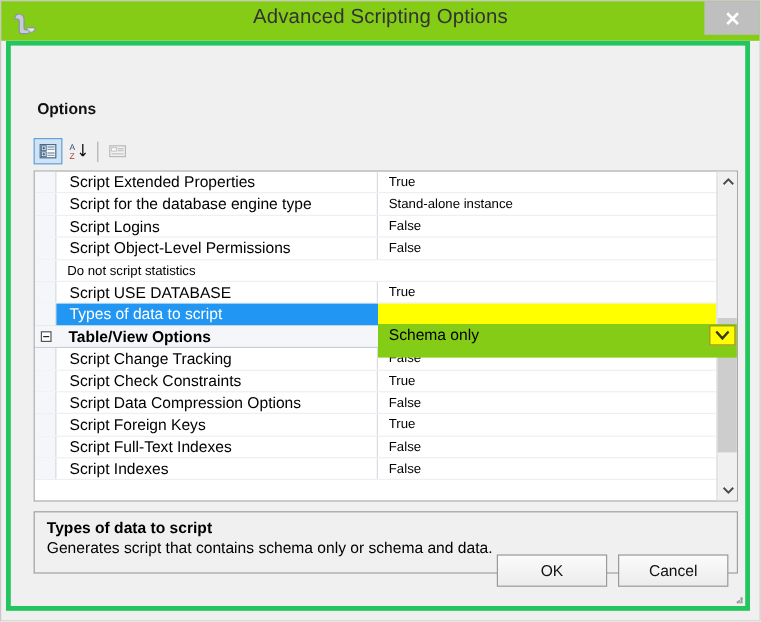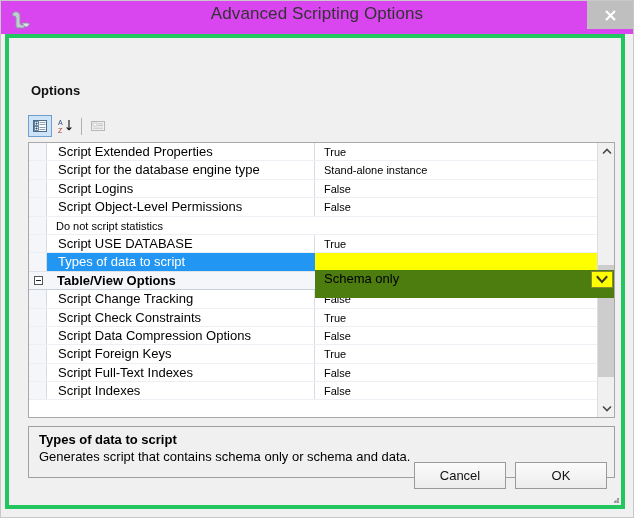--- a/index.html
+++ b/index.html
@@ -26,21 +26,21 @@
     border: 1px solid #c8c8c8;
     display: flex;
     flex-direction: column;
   }
 
   
   .titlebar {
     position: relative;
     height: 33px;
     min-height: 33px;
-    background: #d946ef;
+    background: #84cc16;
     display: flex;
     align-items: center;
   }
   .app-icon {
     width: 22px;
     height: 22px;
     margin-left: 9px;
     margin-top: 2px;
     flex: 0 0 auto;
   }
@@ -225,21 +225,21 @@
     color: #000000;
     position: relative;
     padding-right: 0;
   }
   .value-editor {
     position: absolute;
     left: 286px;
     top: 127px;
     width: 301px;
     height: 28px;
-    background: #4d7c0f;
+    background: #84cc16;
     box-sizing: border-box;
     z-index: 6;
     display: flex;
     align-items: flex-start;
   }
   .value-editor .ve-text {
     padding-left: 9px;
     line-height: 18px;
     font-size: 13px;
     color: #000000;
@@ -494,22 +494,22 @@
         </div>
       </div>
     </div>
 
     <div class="desc-panel">
       <div class="desc-title">Types of data to script</div>
       <div class="desc-body">Generates script that contains schema only or schema and data.</div>
     </div>
 
     <div class="footer">
+      <div class="btn">OK</div>
       <div class="btn">Cancel</div>
-      <div class="btn">OK</div>
     </div>
 
     <span class="grip">
       <svg width="12" height="12" viewBox="0 0 12 12">
         <path d="M11 7 l0 1 M9 9 l0 1 M11 9 l0 1 M7 11 l1 0 M9 11 l1 0 M11 11 l0 0" stroke="#9a9a9a" stroke-width="1.4"></path>
         <rect x="10" y="10" width="2" height="2" fill="#9a9a9a"></rect>
         <rect x="7" y="10" width="2" height="2" fill="#9a9a9a"></rect>
         <rect x="10" y="7" width="2" height="2" fill="#9a9a9a"></rect>
       </svg>
     </span>

